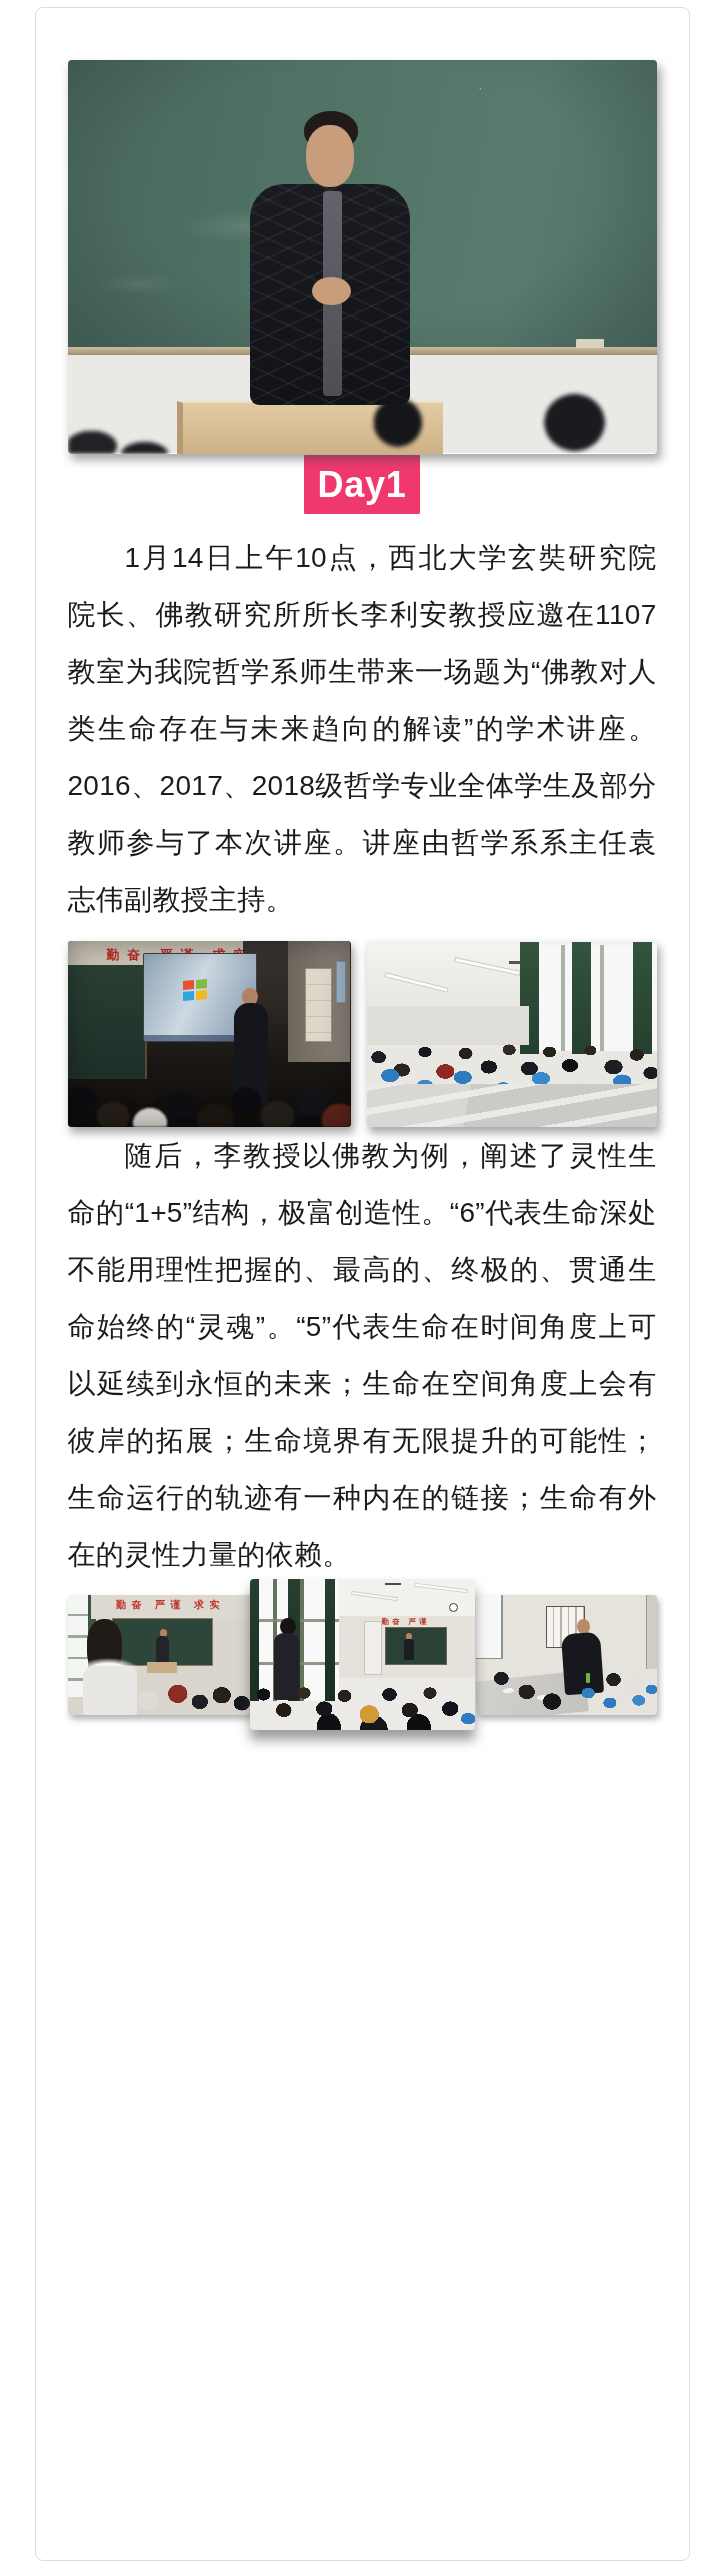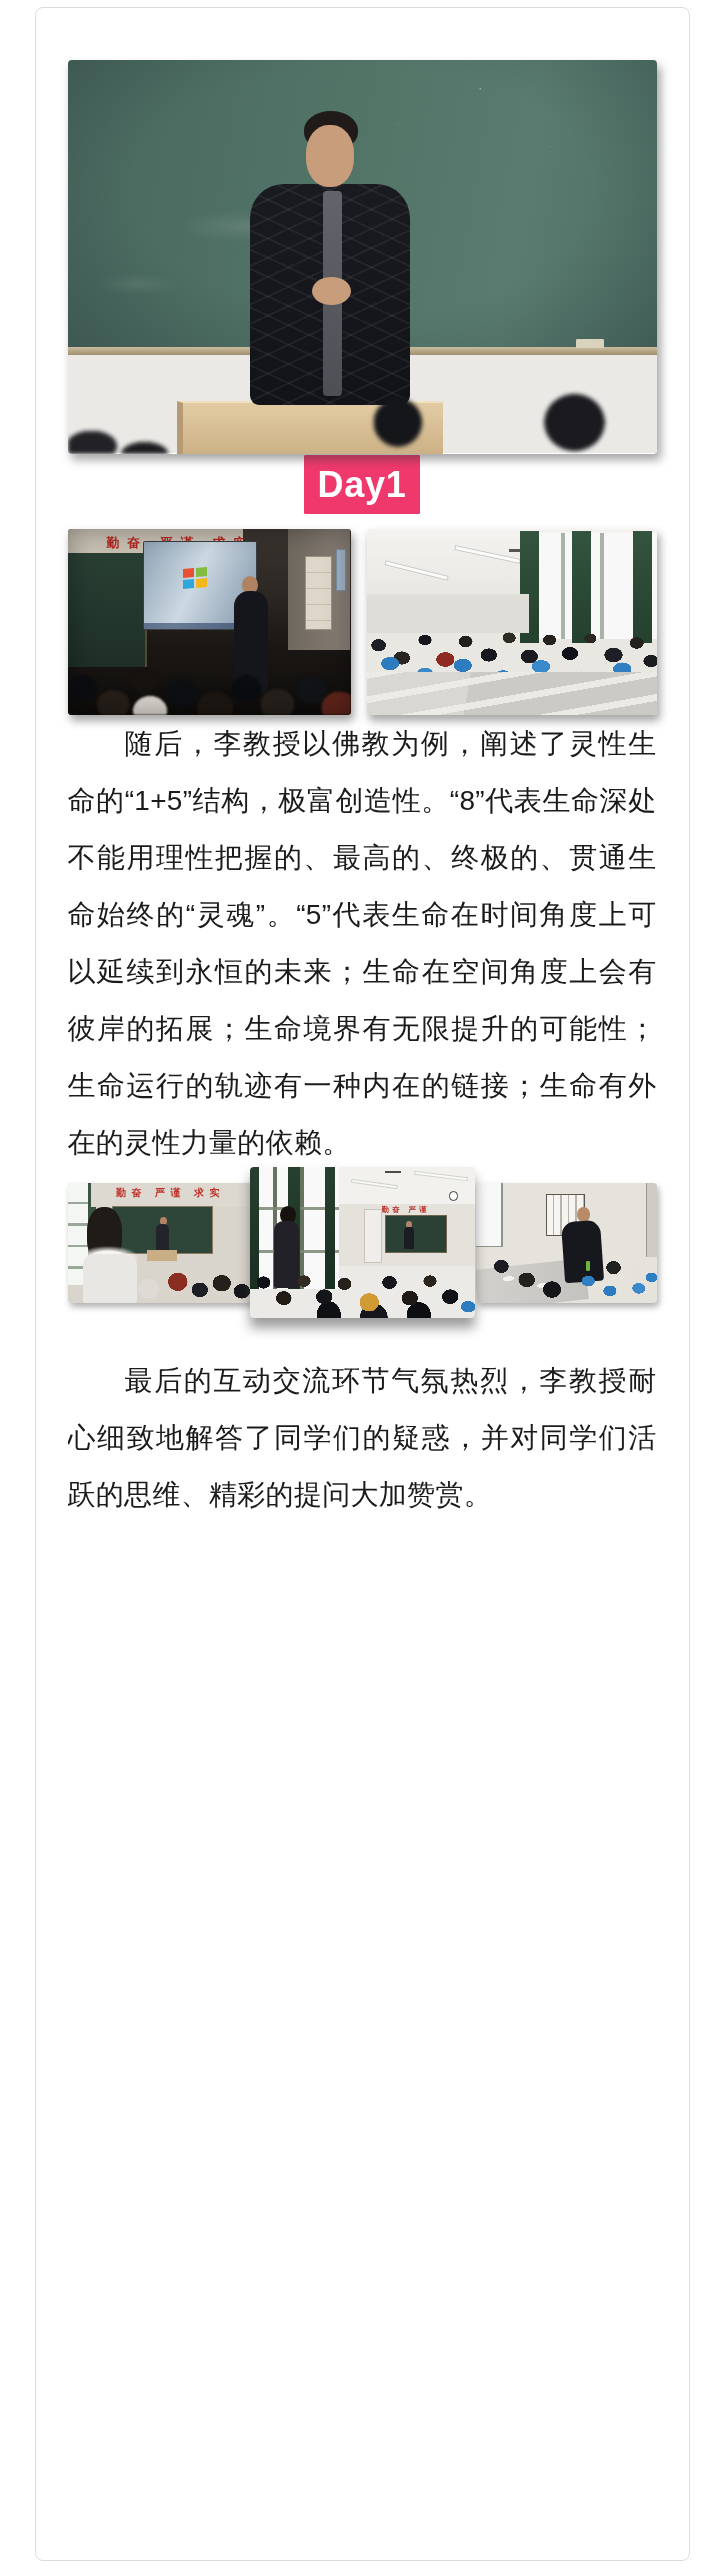--- a/index.html
+++ b/index.html
@@ -310,20 +310,21 @@
     <div class="p-jacket"></div>
     <div class="p-scarf"></div>
     <div class="p-hair"></div>
     <div class="p-face"></div>
     <div class="p-hands"></div>
     <div class="hero-heads"></div>
   </div>
 
   <div class="badge">Day1</div>
 
+  <p class="para p1">1月14日上午10点，西北大学玄奘研究院院长、佛教研究所所长李利安教授应邀在1107教室为我院哲学系师生带来一场题为“佛教对人类生命存在与未来趋向的解读”的学术讲座。2016、2017、2018级哲学专业全体学生及部分教师参与了本次讲座。讲座由哲学系系主任袁志伟副教授主持。</p>
 
   <div class="row1">
     <div class="photo pB">
       <div class="b-base"></div>
       <div class="b-wallR"></div>
       <div class="b-wallTop">
         <div class="b-banner">勤奋 严谨 求实</div>
       </div>
       <div class="b-board"></div>
       <div class="b-screen">
@@ -352,21 +353,21 @@
       <div class="c-curtain c-cu1"></div>
       <div class="c-curtain c-cu2"></div>
       <div class="c-curtain c-cu3"></div>
       <div class="c-wallband"></div>
       <div class="c-crowd"></div>
       <div class="c-chairs"></div>
       <div class="c-desks"></div>
     </div>
   </div>
 
-  <p class="para p3">随后，李教授以佛教为例，阐述了灵性生命的“1+5”结构，极富创造性。“8”代表生命深处不能用理性把握的、最高的、终极的、贯通生命始终的“灵魂”。“5”代表生命在时间角度上可以延续到永恒的未来；生命在空间角度上会有彼岸的拓展；生命境界有无限提升的可能性；生命运行的轨迹有一种内在的链接；生命有外在的灵性力量的依赖。</p>
+  <p class="para p3">随后，李教授以佛教为例，阐述了灵性生命的“1+5”结构，极富创造性。“6”代表生命深处不能用理性把握的、最高的、终极的、贯通生命始终的“灵魂”。“5”代表生命在时间角度上可以延续到永恒的未来；生命在空间角度上会有彼岸的拓展；生命境界有无限提升的可能性；生命运行的轨迹有一种内在的链接；生命有外在的灵性力量的依赖。</p>
 
   <div class="row2">
     <div class="photo pD">
       <div class="d-window"></div>
       <div class="d-curtain"></div>
       <div class="d-walltop">
         <div class="d-banner">勤奋 严谨 求实</div>
       </div>
       <div class="d-board"></div>
       <div class="d-teacher-head"></div>
@@ -404,15 +405,14 @@
       <div class="f-frame"></div>
       <div class="f-door"></div>
       <div class="f-desks"></div>
       <div class="f-speaker-head"></div>
       <div class="f-speaker-body"></div>
       <div class="f-bottle"></div>
       <div class="f-crowd"></div>
     </div>
   </div>
 
-  <p class="para p4">最后的互动交流环节气氛热烈，李教授耐心细致地解答了同学们的疑惑，并对同学们活跃的思维、精彩的提问大加赞赏。</p>
 </div>
 
 
 </body></html>

